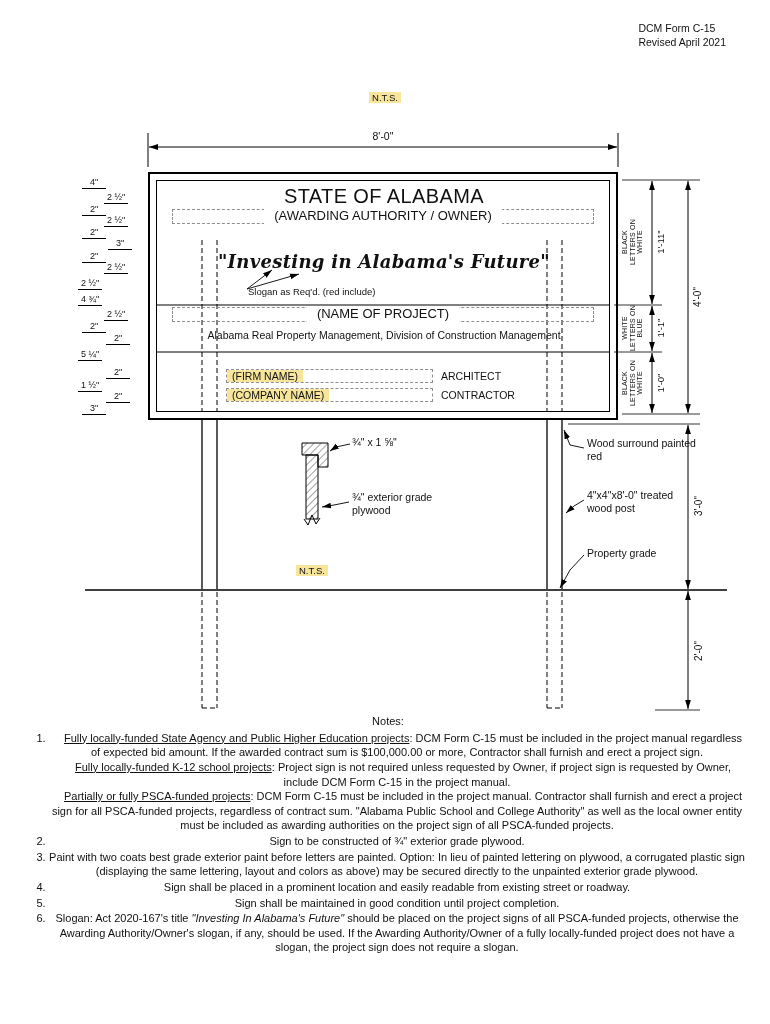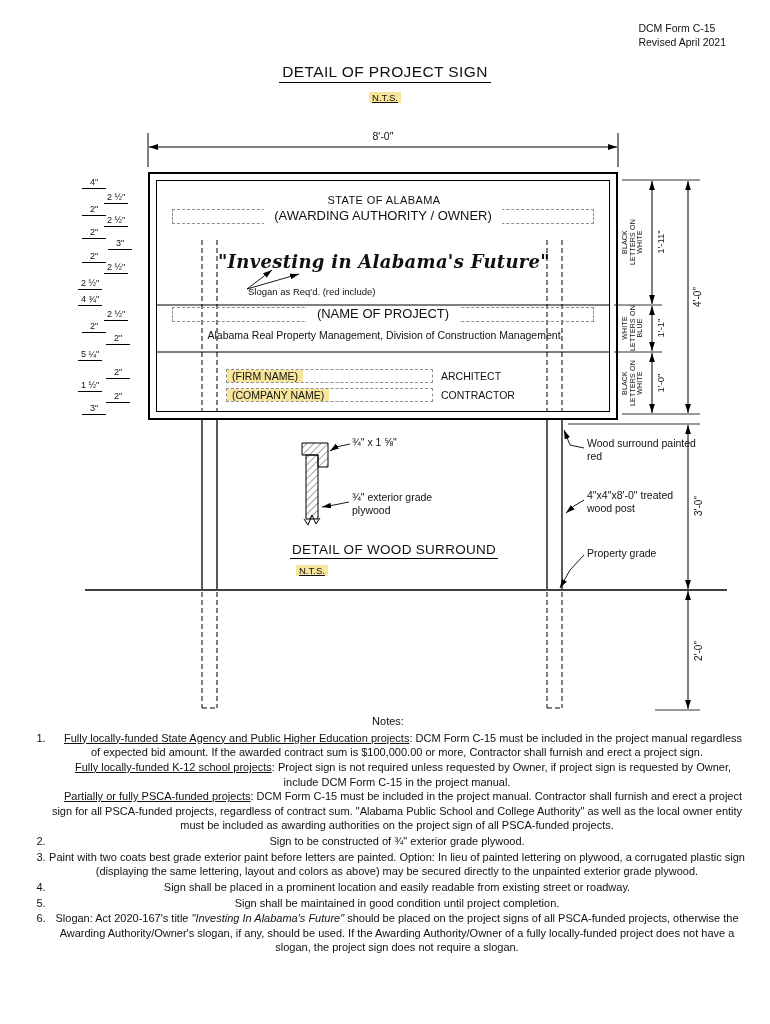--- a/index.html
+++ b/index.html
@@ -5,21 +5,21 @@
   * { margin:0; padding:0; box-sizing:border-box; }
   html,body { background:#fff; }
   body { width:770px; height:1024px; font-family:"Liberation Sans", sans-serif; color:#111; }
   .page { position:relative; width:770px; height:1024px; background:#fff; overflow:hidden; }
   .frame { position:absolute; z-index:1; }
   svg.draw { position:absolute; left:0; top:0; z-index:2; pointer-events:none; }
   .abs { position:absolute; z-index:3; }
   .tcenter { text-align:center; }
   .title-main { font-size:15.5px; letter-spacing:.4px; border-bottom:1.6px solid #000; padding:0 3px 2px; }
   .title-sub { font-size:13.5px; letter-spacing:.3px; border-bottom:1.3px solid #000; padding:0 2px 1px; }
-  .nts { font-size:9.5px; background:var(--highlight,#F6E59B); text-decoration:underline; padding:0 3px; }
+  .nts { font-size:9.5px; background:var(--highlight,#F6E59B); padding:0 3px; }
   .form-hd { font-size:10.5px; line-height:1.3; }
   .dashbox { border:1px dashed #8f8f8f; display:flex; align-items:center; justify-content:center; }
   .dashbox.start { justify-content:flex-start;align-items:center; }
   .boxtext { background:#fff; padding:0 10px; line-height:1.15; white-space:nowrap; }
   .hl { background:var(--highlight,#F6E59B); padding:0 5px; }
   .slogan { font-family:"DejaVu Serif", serif; font-style:italic; font-weight:bold; font-size:18px; letter-spacing:.3px; }
   .ldim { position:absolute; z-index:3; font-size:9px; line-height:1.15; border-bottom:1px solid #000; padding:0 3px 1px; min-width:24px; text-align:center; }
   .rot { position:absolute; z-index:3; transform:translate(-50%,-50%) rotate(-90deg); text-align:center; }
   .sect { font-size:7px; line-height:1.1; letter-spacing:.2px; white-space:pre-line; width:60px; }
   .rdim { font-size:9.5px; white-space:nowrap; }
@@ -37,23 +37,20 @@
 </head>
 <body>
 
 <div class="page">
 
   <div class="abs form-hd" style="right:44px;top:22px">
     <div>DCM Form C-15</div>
     <div>Revised April 2021</div>
   </div>
 
-  <div class="abs tcenter" style="left:0;top:63px;width:770px">
-    <span class="title-main">DETAIL OF PROJECT SIGN</span>
-  </div>
   <div class="abs tcenter" style="left:0;top:87px;width:770px">
     <span class="nts">N.T.S.</span>
   </div>
 
   <div class="frame" style="left:148px;top:172px;width:470px;height:248px;border:2.5px solid #000"></div>
   <div class="frame" style="left:156px;top:180px;width:454px;height:232px;border:1.2px solid #000"></div>
 
   <svg class="draw" width="770" height="714" viewBox="0 0 770 714">
     <defs>
       <marker id="arr" viewBox="0 0 10 10" refX="10" refY="5" markerWidth="9" markerHeight="9" orient="auto-start-reverse" markerUnits="userSpaceOnUse">
@@ -135,21 +132,21 @@
 
     <g stroke="#000" stroke-width="0.9" fill="none">
       <polyline points="584,448 570,445 564,430" marker-end="url(#arr)"></polyline>
       <polyline points="584,500 574,506 566,513" marker-end="url(#arr)"></polyline>
       <polyline points="584,555 570,570 560,588" marker-end="url(#arr)"></polyline>
     </g>
   </svg>
 
   <div class="abs tcenter" style="left:343px;top:130px;width:80px;font-size:10.5px">8'-0"</div>
 
-  <div class="abs tcenter" style="left:157px;top:194px;width:454px;font-size:11px;letter-spacing:.4px">STATE OF ALABAMA</div>
+  <div class="abs tcenter" style="left:157px;top:185px;width:454px;font-size:20px;letter-spacing:.4px">STATE OF ALABAMA</div>
 
   <div class="abs dashbox" style="left:172px;top:209px;width:422px;height:15px">
     <span class="boxtext" style="font-size:13px">(AWARDING AUTHORITY / OWNER)</span>
   </div>
 
 
   <div class="abs tcenter slogan" style="left:157px;top:251px;width:454px">"Investing in Alabama's Future"</div>
 
   <div class="abs small-note" style="left:248px;top:286px">Slogan as Req'd. (red include)</div>
 
@@ -202,23 +199,20 @@
   <div class="rot rdim" style="left:660px;top:383px">1'-0"</div>
 
   <div class="rot rdim" style="left:697px;top:297px;font-size:10px">4'-0"</div>
   <div class="rot rdim" style="left:698px;top:506px;font-size:10px">3'-0"</div>
   <div class="rot rdim" style="left:698px;top:651px;font-size:10px">2'-0"</div>
 
   <div class="abs callout" style="left:352px;top:436px">¾" x 1 ⅝"</div>
   <div class="abs callout" style="left:352px;top:491px">¾" exterior grade
 plywood</div>
 
-  <div class="abs" style="left:290px;top:540px">
-    <span class="title-sub">DETAIL OF WOOD SURROUND</span>
-  </div>
   <div class="abs" style="left:296px;top:560px">
     <span class="nts">N.T.S.</span>
   </div>
 
   <div class="abs callout" style="left:587px;top:437px">Wood surround painted
 red</div>
   <div class="abs callout" style="left:587px;top:489px">4"x4"x8'-0" treated
 wood post</div>
   <div class="abs callout" style="left:587px;top:547px">Property grade</div>
 

